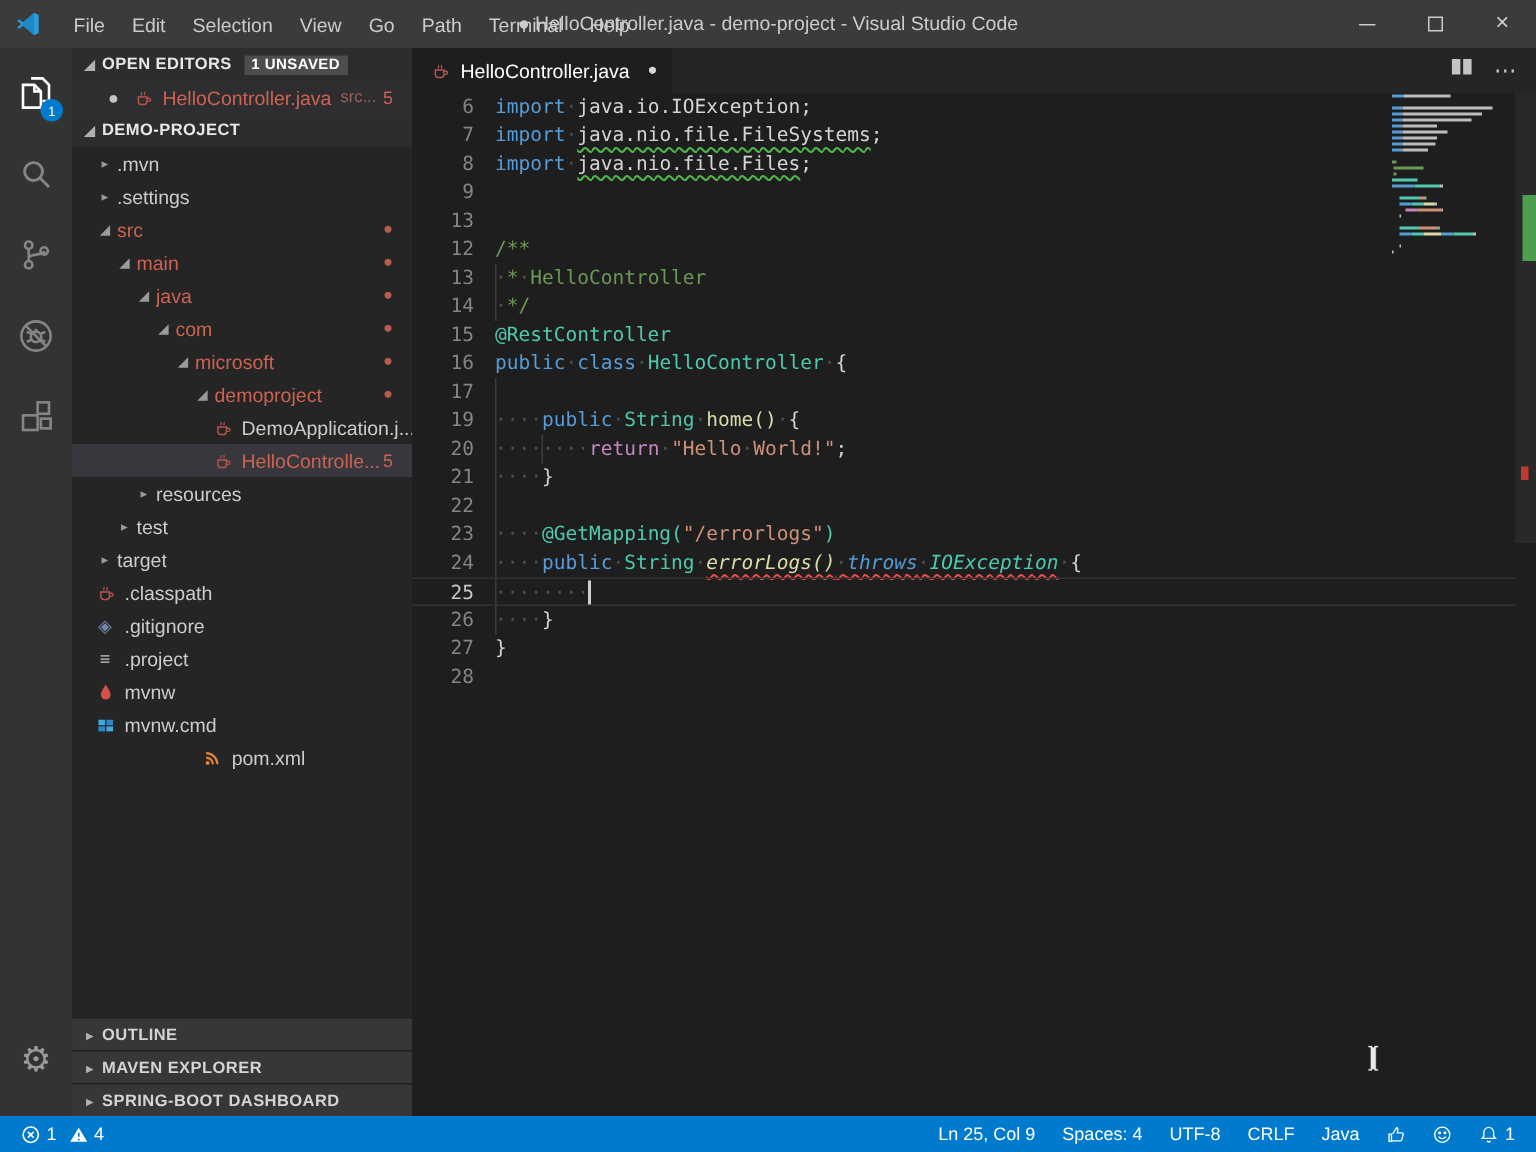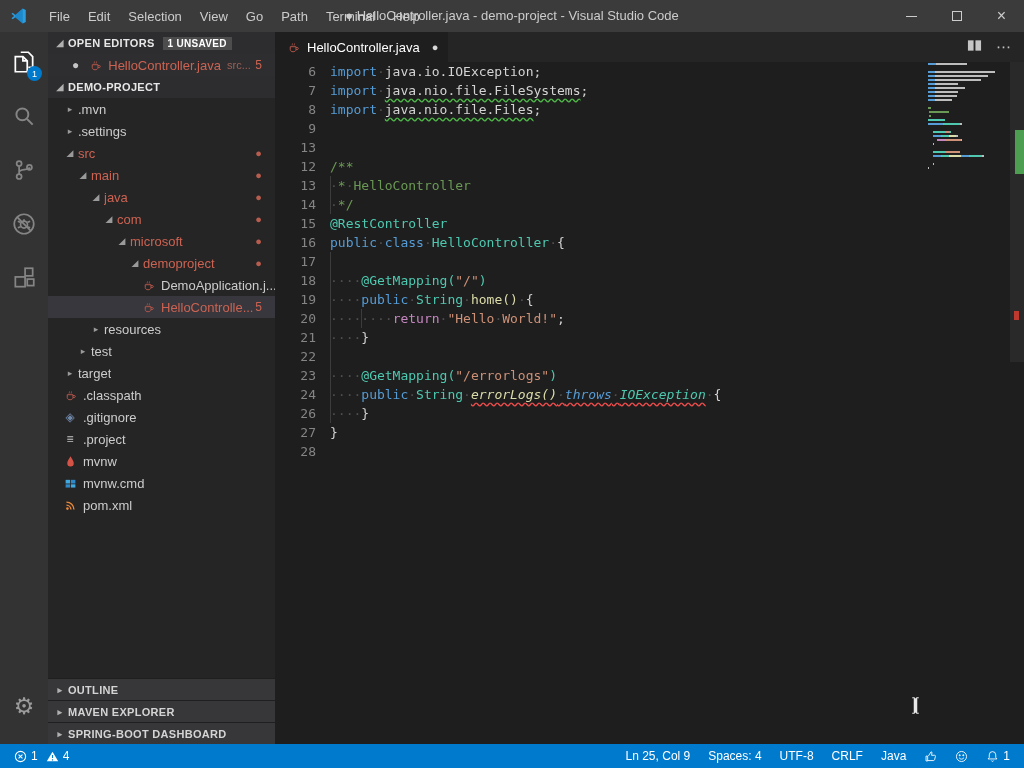--- a/index.html
+++ b/index.html
@@ -306,21 +306,21 @@
             <span class="file-icon">
               <svg viewBox="0 0 16 16">
                 <rect x="2" y="3.5" width="5.5" height="4.5" fill="#3fa9e0"></rect>
                 <rect x="8.5" y="3.5" width="5.5" height="4.5" fill="#2f88c7"></rect>
                 <rect x="2" y="9" width="5.5" height="4" fill="#2f88c7"></rect>
                 <rect x="8.5" y="9" width="5.5" height="4" fill="#3fa9e0"></rect>
               </svg>
             </span>
             <span class="label">mvnw.cmd</span>
           </div>
-          <div class="tree-row" style="padding-left: 14px;">
+          <div class="tree-row" style="padding-left: 14px; justify-content: center;">
             <span class="file-icon">
               <svg viewBox="0 0 16 16">
                 <circle cx="4.2" cy="11.8" r="1.6" fill="#e8883a"></circle>
                 <path d="M3 7.5a5.5 5.5 0 0 1 5.5 5.5M3 3.8A9.2 9.2 0 0 1 12.2 13" stroke="#e8883a" stroke-width="1.7" fill="none"></path>
               </svg>
             </span>
             <span class="label">pom.xml</span>
           </div>
         </div>
       <div class="panes" id="panes">
@@ -368,27 +368,27 @@
           <div class="line"><span class="ln">7</span><span class="lc"><span class="tok-kw">import</span><span class="tok-ws">·</span><span class="tok-fg gw">java.nio.file.FileSystems</span><span class="tok-fg">;</span></span></div>
           <div class="line"><span class="ln">8</span><span class="lc"><span class="tok-kw">import</span><span class="tok-ws">·</span><span class="tok-fg gw">java.nio.file.Files</span><span class="tok-fg">;</span></span></div>
           <div class="line"><span class="ln">9</span></div>
           <div class="line"><span class="ln">13</span><span class="lc"></span></div>
           <div class="line"><span class="ln">12</span><span class="lc"><span class="tok-com">/**</span></span></div>
           <div class="line"><span class="ln">13</span><span class="guide" style="left: 55px;"></span><span class="lc"><span class="tok-ws">·</span><span class="tok-com">*</span><span class="tok-ws">·</span><span class="tok-com">HelloController</span></span></div>
           <div class="line"><span class="ln">14</span><span class="guide" style="left: 55px;"></span><span class="lc"><span class="tok-ws">·</span><span class="tok-com">*/</span></span></div>
           <div class="line"><span class="ln">15</span><span class="lc"><span class="tok-ann">@RestController</span></span></div>
           <div class="line"><span class="ln">16</span><span class="lc"><span class="tok-kw">public</span><span class="tok-ws">·</span><span class="tok-kw">class</span><span class="tok-ws">·</span><span class="tok-type">HelloController</span><span class="tok-ws">·</span><span class="tok-fg">{</span></span></div>
           <div class="line"><span class="ln">17</span><span class="guide" style="left: 55px;"></span><span class="lc"></span></div>
-          <div class="line"><span class="ln">18</span><span class="guide" style="left: 55px;"></span><span class="lc"><span class="tok-ws">····</span><span class="tok-ann">@GetMapping(</span><span class="tok-str">"/"</span><span class="tok-ann">)</span></span></div>
           <div class="line"><span class="ln">19</span><span class="guide" style="left: 55px;"></span><span class="lc"><span class="tok-ws">····</span><span class="tok-kw">public</span><span class="tok-ws">·</span><span class="tok-type">String</span><span class="tok-ws">·</span><span class="tok-method">home()</span><span class="tok-ws">·</span><span class="tok-fg">{</span></span></div>
           <div class="line"><span class="ln">20</span><span class="guide" style="left: 55px;"></span><span class="guide" style="left: 86.2px;"></span><span class="lc"><span class="tok-ws">········</span><span class="tok-ctrl">return</span><span class="tok-ws">·</span><span class="tok-str">"Hello</span><span class="tok-ws">·</span><span class="tok-str">World!"</span><span class="tok-fg">;</span></span></div>
           <div class="line"><span class="ln">21</span><span class="guide" style="left: 55px;"></span><span class="lc"><span class="tok-ws">····</span><span class="tok-fg">}</span></span></div>
           <div class="line"><span class="ln">22</span><span class="guide" style="left: 55px;"></span><span class="lc"></span></div>
           <div class="line"><span class="ln">23</span><span class="guide" style="left: 55px;"></span><span class="lc"><span class="tok-ws">····</span><span class="tok-ann">@GetMapping(</span><span class="tok-str">"/errorlogs"</span><span class="tok-ann">)</span></span></div>
           <div class="line"><span class="ln">24</span><span class="guide" style="left: 55px;"></span><span class="lc"><span class="tok-ws">····</span><span class="tok-kw">public</span><span class="tok-ws">·</span><span class="tok-type">String</span><span class="tok-ws">·</span><span class="tok-method rw">errorLogs()</span><span class="tok-ws rw">·</span><span class="tok-kw rw">throws</span><span class="tok-ws rw">·</span><span class="tok-type rw">IOException</span><span class="tok-ws">·</span><span class="tok-fg">{</span></span></div>
+          <div class="line current"><span class="ln">25</span><span class="guide" style="left: 55px;"></span><span class="lc"><span class="tok-ws">········</span></span><span class="cursor" style="left: 117.4px;"></span></div>
           <div class="line"><span class="ln">26</span><span class="guide" style="left: 55px;"></span><span class="lc"><span class="tok-ws">····</span><span class="tok-fg">}</span></span></div>
           <div class="line"><span class="ln">27</span><span class="lc"><span class="tok-fg">}</span></span></div>
           <div class="line"><span class="ln">28</span><span class="lc"></span></div>
         </div>
 
       <div class="minimap" id="minimap">
           <div class="mm-line"><span class="mm-bar" style="width: 8.05px; background: rgb(86, 156, 214); margin-left: 0px;"></span><span class="mm-bar" style="width: 31.05px; background: rgb(189, 189, 189);"></span></div>
           <div class="mm-line"></div>
           <div class="mm-line"><span class="mm-bar" style="width: 6.9px; background: rgb(86, 156, 214); margin-left: 0px;"></span><span class="mm-bar" style="width: 59.8px; background: rgb(189, 189, 189);"></span></div>
           <div class="mm-line"><span class="mm-bar" style="width: 6.9px; background: rgb(86, 156, 214); margin-left: 0px;"></span><span class="mm-bar" style="width: 52.9px; background: rgb(189, 189, 189);"></span></div>

